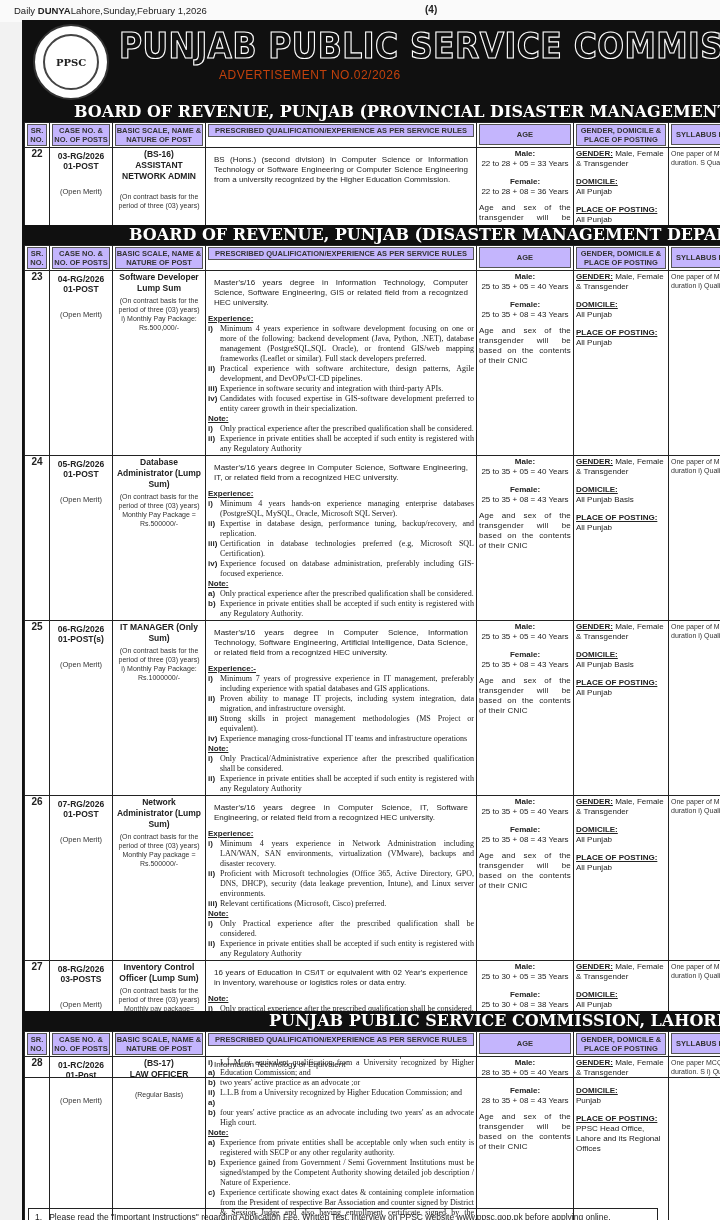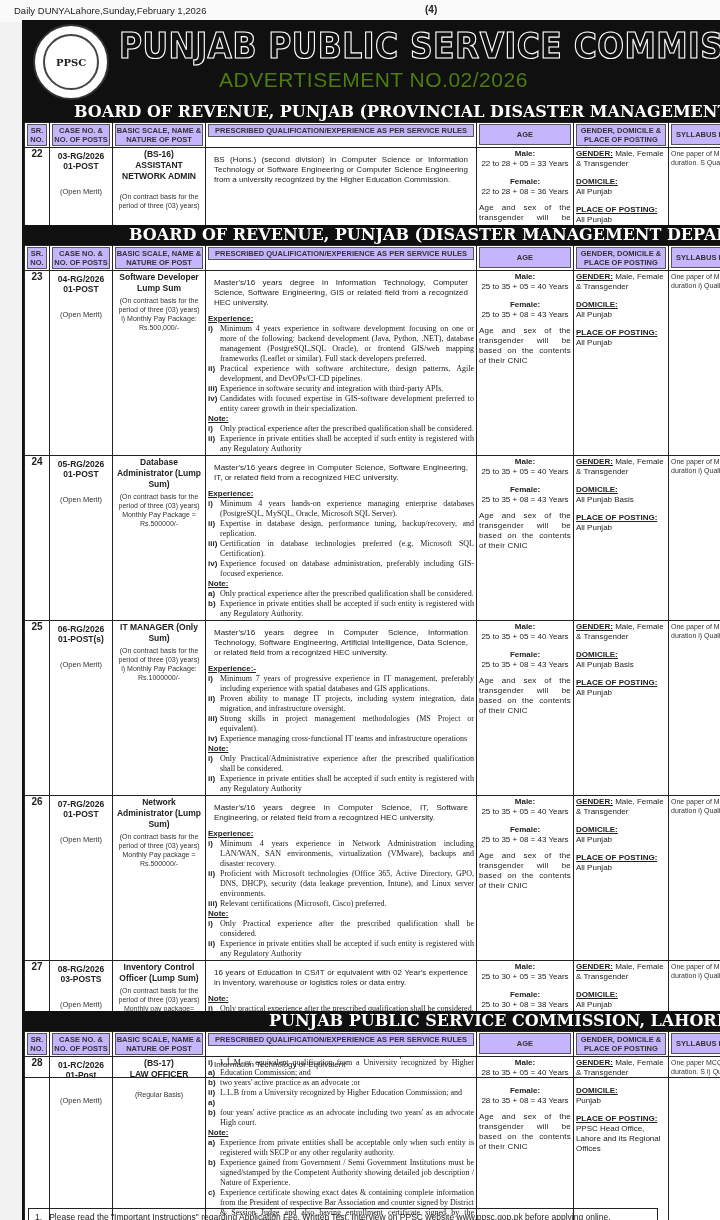--- a/index.html
+++ b/index.html
@@ -1,26 +1,26 @@
 <!DOCTYPE html>
 <html><head>
 <meta charset="utf-8">
 <style>
   html,body{margin:0;padding:0;}
   body{width:720px;height:1220px;overflow:hidden;background:#f2f2f2;font-family:"Liberation Sans",sans-serif;color:#222;position:relative;}
   .topline{position:absolute;left:0;top:0;width:720px;height:22px;background:#fafafa;}
   .dateline{position:absolute;left:14px;top:5px;font-size:9.5px;color:#222;}
-  .dateline b{font-weight:normal;}
+  .dateline b{font-weight:bold;}
   .pageno{position:absolute;left:425px;top:4px;font-size:10px;font-weight:bold;}
   .sheet{position:absolute;left:22px;top:20px;width:720px;height:1200px;background:#fff;border-left:2px solid #111;}
   .banner{position:absolute;left:0;top:0;width:700px;height:82px;background:#101010;}
   .logo{position:absolute;left:9px;top:4px;width:76px;height:76px;border-radius:50%;background:#fff;border:2px solid #333;box-sizing:border-box;display:flex;align-items:center;justify-content:center;}
   .logo-inner{width:52px;height:52px;border-radius:50%;border:2px solid #444;display:flex;align-items:center;justify-content:center;font-size:10px;font-weight:bold;font-family:"DejaVu Serif",serif;color:#222;}
   .title{position:absolute;left:95px;top:6px;font-family:"DejaVu Sans",sans-serif;font-weight:bold;font-size:35px;letter-spacing:0.5px;color:#111;-webkit-text-stroke:1.2px #fff;white-space:nowrap;transform:scaleX(0.9);transform-origin:left;}
-  .advert{position:absolute;left:195px;top:48px;font-size:21px;color:#4d7c0f;letter-spacing:0.5px;white-space:nowrap;}
+  .advert{position:absolute;left:195px;top:48px;font-size:12px;color:#c2410c;letter-spacing:0.5px;white-space:nowrap;}
   .section-bar{position:absolute;left:0;width:700px;height:20px;background:#101010;color:#fff;font-family:"DejaVu Serif",serif;font-weight:bold;font-size:16px;line-height:20px;white-space:nowrap;overflow:hidden;}
   table.grid{position:absolute;left:0;border-collapse:collapse;table-layout:fixed;width:712px;font-size:8px;line-height:10px;}
   table.grid td{border:1.5px solid #222;vertical-align:top;padding:1px 2px;}
   .hdr td{background:#fff;padding:2px 2px;}
   .hcell{background:#c4b5fd;border:1px solid #555;text-align:center;font-weight:bold;font-size:7.5px;line-height:9px;padding:1px 0;color:#333;}
   .c-sr{width:20px;} .c-case{width:58px;} .c-post{width:88px;} .c-qual{width:266px;} .c-age{width:92px;} .c-gen{width:90px;} .c-syl{width:98px;}
   .sr{font-weight:bold;font-size:10px;text-align:center;padding-top:2px;}
   .center{text-align:center;}
   .case-no{font-weight:bold;font-size:8.5px;text-align:center;margin-top:2px;}
   .posts{font-weight:bold;font-size:8.5px;text-align:center;}

